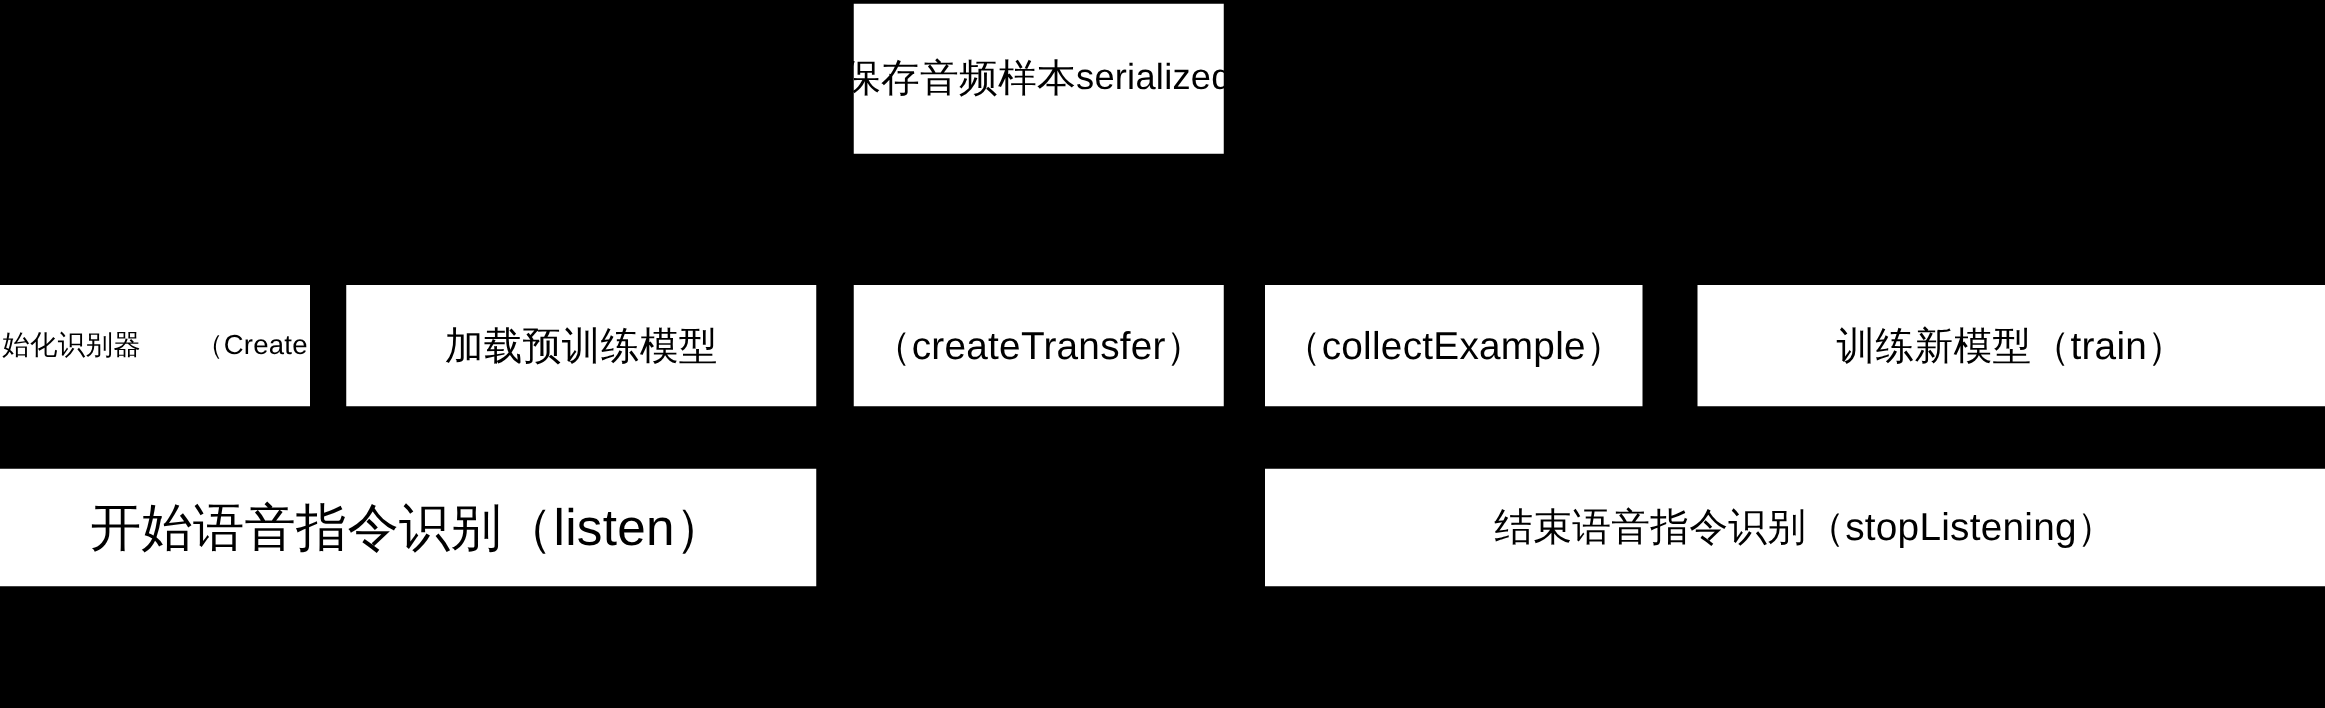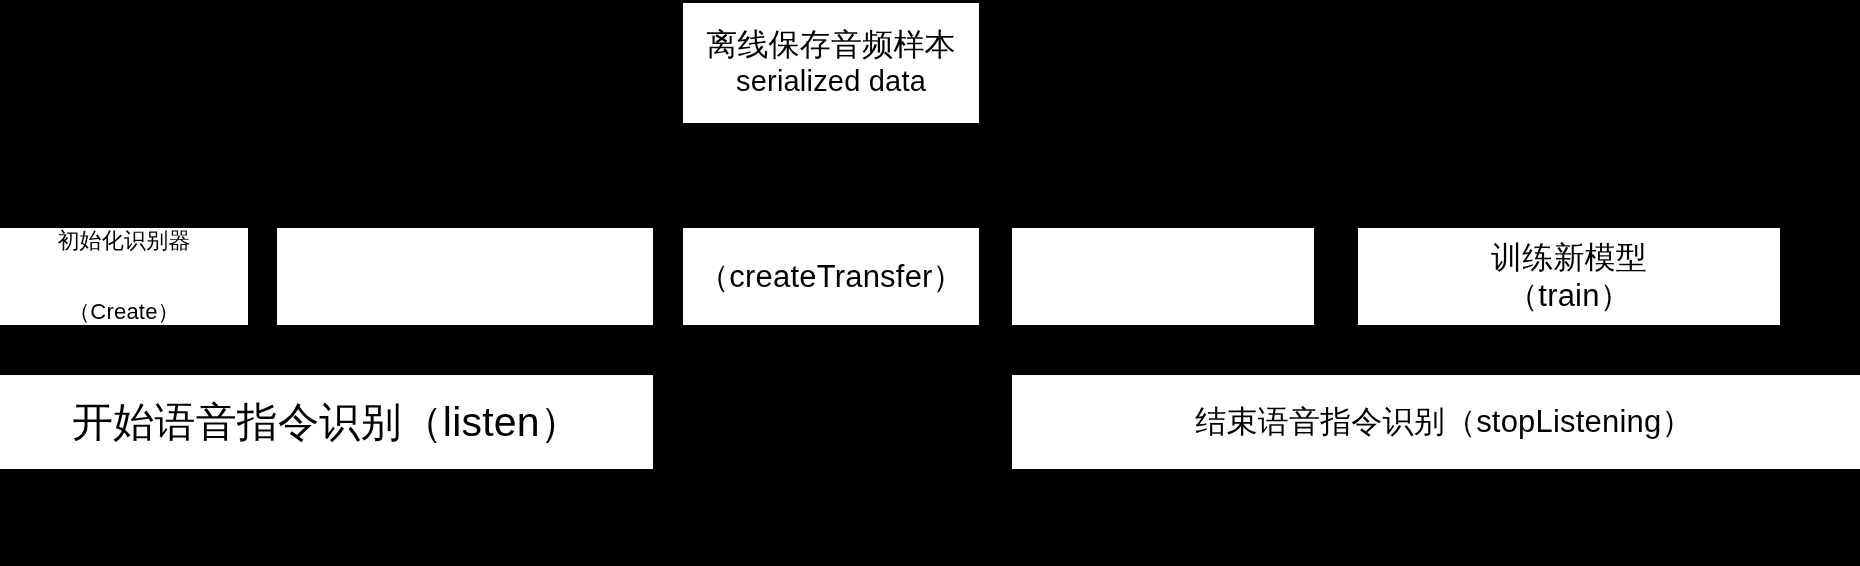--- a/index.html
+++ b/index.html
@@ -17,21 +17,21 @@
     height: 566px;
     background: #000000;
     overflow: hidden;
   }
   .node {
     position: absolute;
     background: #ffffff;
     color: #000000;
     box-sizing: border-box;
     display: flex;
-    flex-direction: column;
+    flex-direction: row;
     align-items: center;
     justify-content: center;
     text-align: left;
     line-height: 1.22;
     font-weight: 400;
     letter-spacing: 0.2px;
   }
   .node .line {
     display: block;
     white-space: nowrap;
@@ -47,21 +47,21 @@
   }
   #node-serialized .line-sub {
     font-size: 29px;
   }
 
   
   #node-create        { left: 0px;    top: 228px; width: 248px; height: 97px; font-size: 22px; gap: 44px; }
   #node-ensure        { left: 277px;  top: 228px; width: 376px; height: 97px; font-size: 31px; }
   #node-create-transfer { left: 683px; top: 228px; width: 296px; height: 97px; font-size: 31px; }
   #node-collect       { left: 1012px; top: 228px; width: 302px; height: 97px; font-size: 31px; }
-  #node-train         { left: 1358px; top: 228px; width: 422px; height: 97px; font-size: 31px; }
+  #node-train         { left: 1358px; top: 228px; width: 502px; height: 97px; font-size: 31px; }
 
   
   #node-listen        { left: 0px;    top: 375px; width: 653px; height: 94px; font-size: 41px; }
   #node-stop-listening{ left: 1012px; top: 375px; width: 848px; height: 94px; font-size: 31px; padding-left: 16px; }
 </style>
 </head>
 <body>
 
 <div id="canvas">
 
@@ -69,27 +69,29 @@
     <span class="line line-main">离线保存音频样本</span>
     <span class="line line-sub">serialized data</span>
   </div>
 
   <div class="node" id="node-create">
     <span class="line line-main">初始化识别器</span>
     <span class="line line-sub">（Create）</span>
   </div>
 
   <div class="node" id="node-ensure">
+    <span class="line line-main">加载预训练模型</span>
   </div>
 
   <div class="node" id="node-create-transfer">
     <span class="line line-sub">（createTransfer）</span>
   </div>
 
   <div class="node" id="node-collect">
+    <span class="line line-sub">（collectExample）</span>
   </div>
 
   <div class="node" id="node-train">
     <span class="line line-main">训练新模型</span>
     <span class="line line-sub">（train）</span>
   </div>
 
   <div class="node" id="node-listen">
     <span class="line line-main">开始语音指令识别（listen）</span>
   </div>

